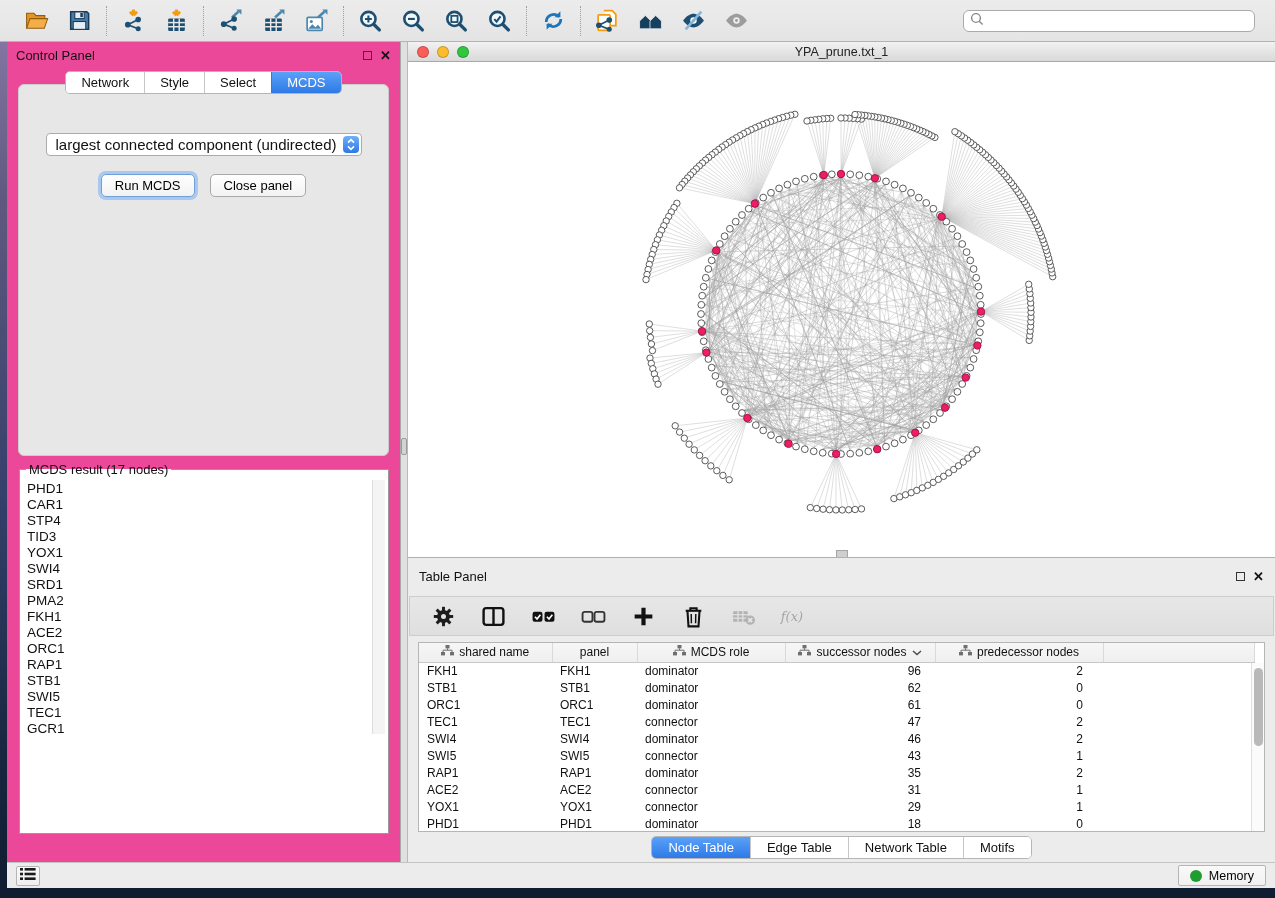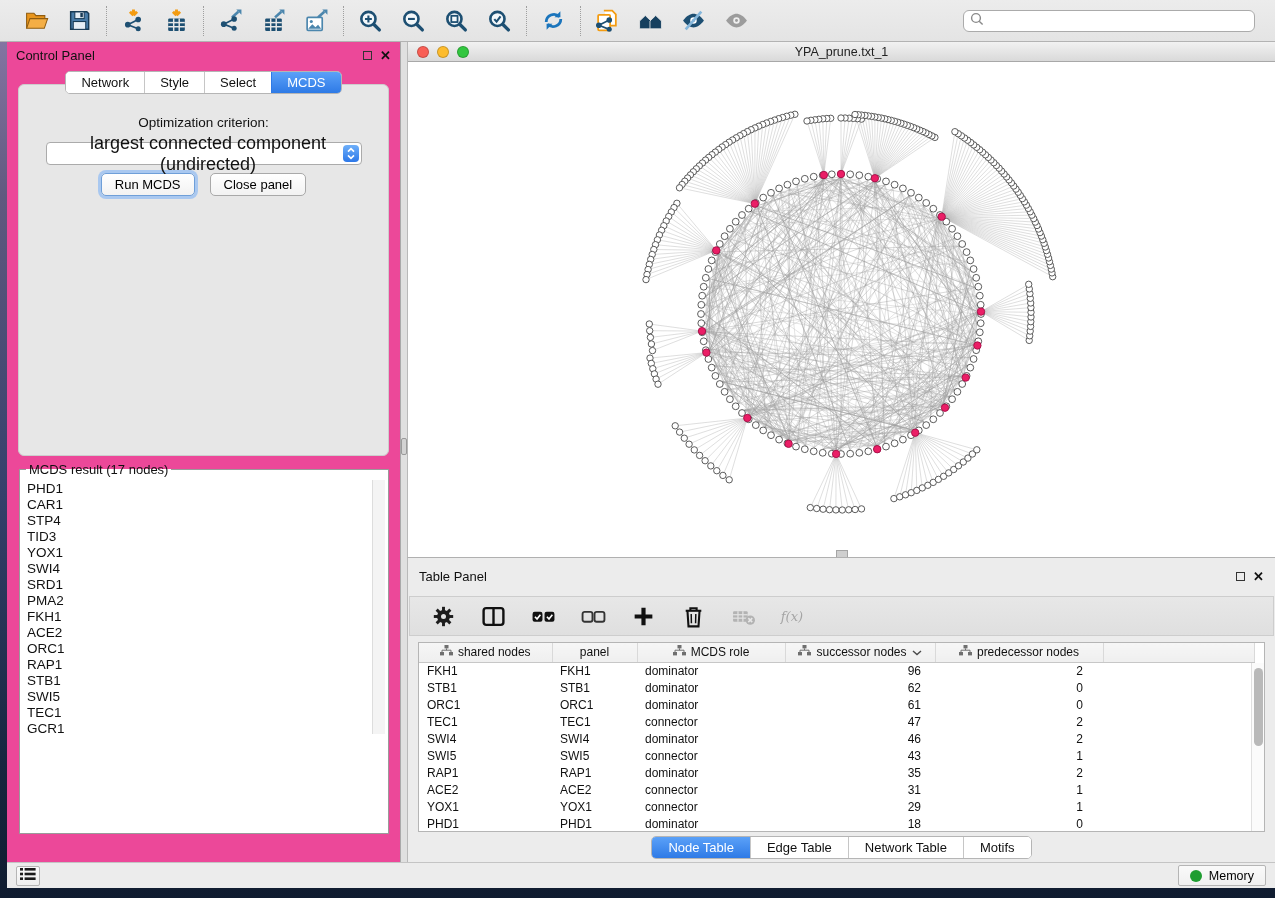--- a/index.html
+++ b/index.html
@@ -30,22 +30,22 @@
   .win-float { width:9px; height:9px; border:1.5px solid #333; display:inline-block; }
   .win-close { font-size:13px; font-weight:bold; color:#111; line-height:9px; }
   .cp-tabs { display:flex; justify-content:center; position:relative; z-index:5; margin-top:2px; }
   .seg { display:flex; background:#fff; border:1px solid #b5b5b5; border-radius:5px; overflow:hidden; }
   .seg-item { padding:3px 15px; font-size:13px; background:#fff; border-left:1px solid #c6c6c6; white-space:nowrap; }
   .seg-item:first-child { border-left:none; }
   .seg-item.selected { background:linear-gradient(#5ba1f8,#2e7ae6); color:#fff; border-left-color:#2e7ae6; }
   .cp-body { margin:-10px 11px 0 11px; background:#e7e7e7; border:1px solid #cdcdcd;
     border-radius:6px; height:372px; padding-top:30px; text-align:center; position:relative; z-index:1; }
   .opt-label { font-size:13.5px; margin-bottom:12px; }
-  .select-ctl { width:316px; height:23px; margin:8px auto; background:#fff; border:1px solid #ababab;
-    border-radius:4px; display:flex; align-items:center; padding-left:9px; font-size:18px; position:relative; }
+  .select-ctl { width:316px; height:23px; margin:18px auto; background:#fff; border:1px solid #ababab;
+    border-radius:4px; display:flex; align-items:center; padding-left:9px; font-size:15px; position:relative; }
   .stepper { position:absolute; right:2px; top:2px; width:16px; height:17px; border-radius:4px;
     background:linear-gradient(#6fb0fa,#2d78e8); display:flex; flex-direction:column; align-items:center; justify-content:center; }
   .btn-row { display:flex; justify-content:center; gap:15px; }
   .mac-btn { background:linear-gradient(#ffffff,#f2f2f2); border:1px solid #a9a9a9; border-radius:5px;
     font-size:13px; padding:3px 13px; font-family:inherit; }
   .mac-btn.focused { box-shadow:0 0 0 3px #a9c8f0; border-color:#6f9fd8; }
   .mcds-fieldset { margin:6px 11px 0 12px; border:1px solid #9a9a9a; background:#fff;
     height:372px; padding:2px 0 0 0; position:relative; }
   .mcds-fieldset legend { font-size:13px; margin-left:6px; padding:0 3px; }
   .mcds-list { font-size:13.5px; line-height:16px; padding:2px 0 0 7px; }
@@ -295,21 +295,20 @@
       </div>
       <div class="cp-tabs">
         <div class="seg" id="cp-seg">
             <div class="seg-item">Network</div>
             <div class="seg-item">Style</div>
             <div class="seg-item">Select</div>
             <div class="seg-item selected">MCDS</div>
           </div>
       </div>
       <div class="cp-body">
-        <div class="opt-label">Optimization criterion:</div>
         <div class="select-ctl">
           <span>largest connected component (undirected)</span>
           <span class="stepper">
             <svg width="10" height="13" viewBox="0 0 10 13">
                 <path d="M2 4.6 L5 1.6 L8 4.6" fill="none" stroke="#fff" stroke-width="1.6"></path>
                 <path d="M2 8.4 L5 11.4 L8 8.4" fill="none" stroke="#fff" stroke-width="1.6"></path>
               </svg>
           </span>
         </div>
         <div class="btn-row">
@@ -1443,21 +1442,21 @@
                   <th>
                     <span class="th-inner">
                       <span><svg width="13" height="11" viewBox="0 0 13 11">
                           <g fill="#6f6f6f">
                             <rect x="4.5" y="0" width="4" height="3.4"></rect>
                             <rect x="0" y="7" width="4" height="3.4"></rect>
                             <rect x="9" y="7" width="4" height="3.4"></rect>
                           </g>
                           <path d="M6.5 3.4v1.8M2 7V5.2h9V7" fill="none" stroke="#6f6f6f"></path>
                         </svg></span>
-                      <span>shared nodes</span>
+                      <span>shared name</span>
                     </span>
                   </th>
                   <th>
                     <span class="th-inner">
                       <span>panel</span>
                     </span>
                   </th>
                   <th>
                     <span class="th-inner">
                       <span><svg width="13" height="11" viewBox="0 0 13 11">

